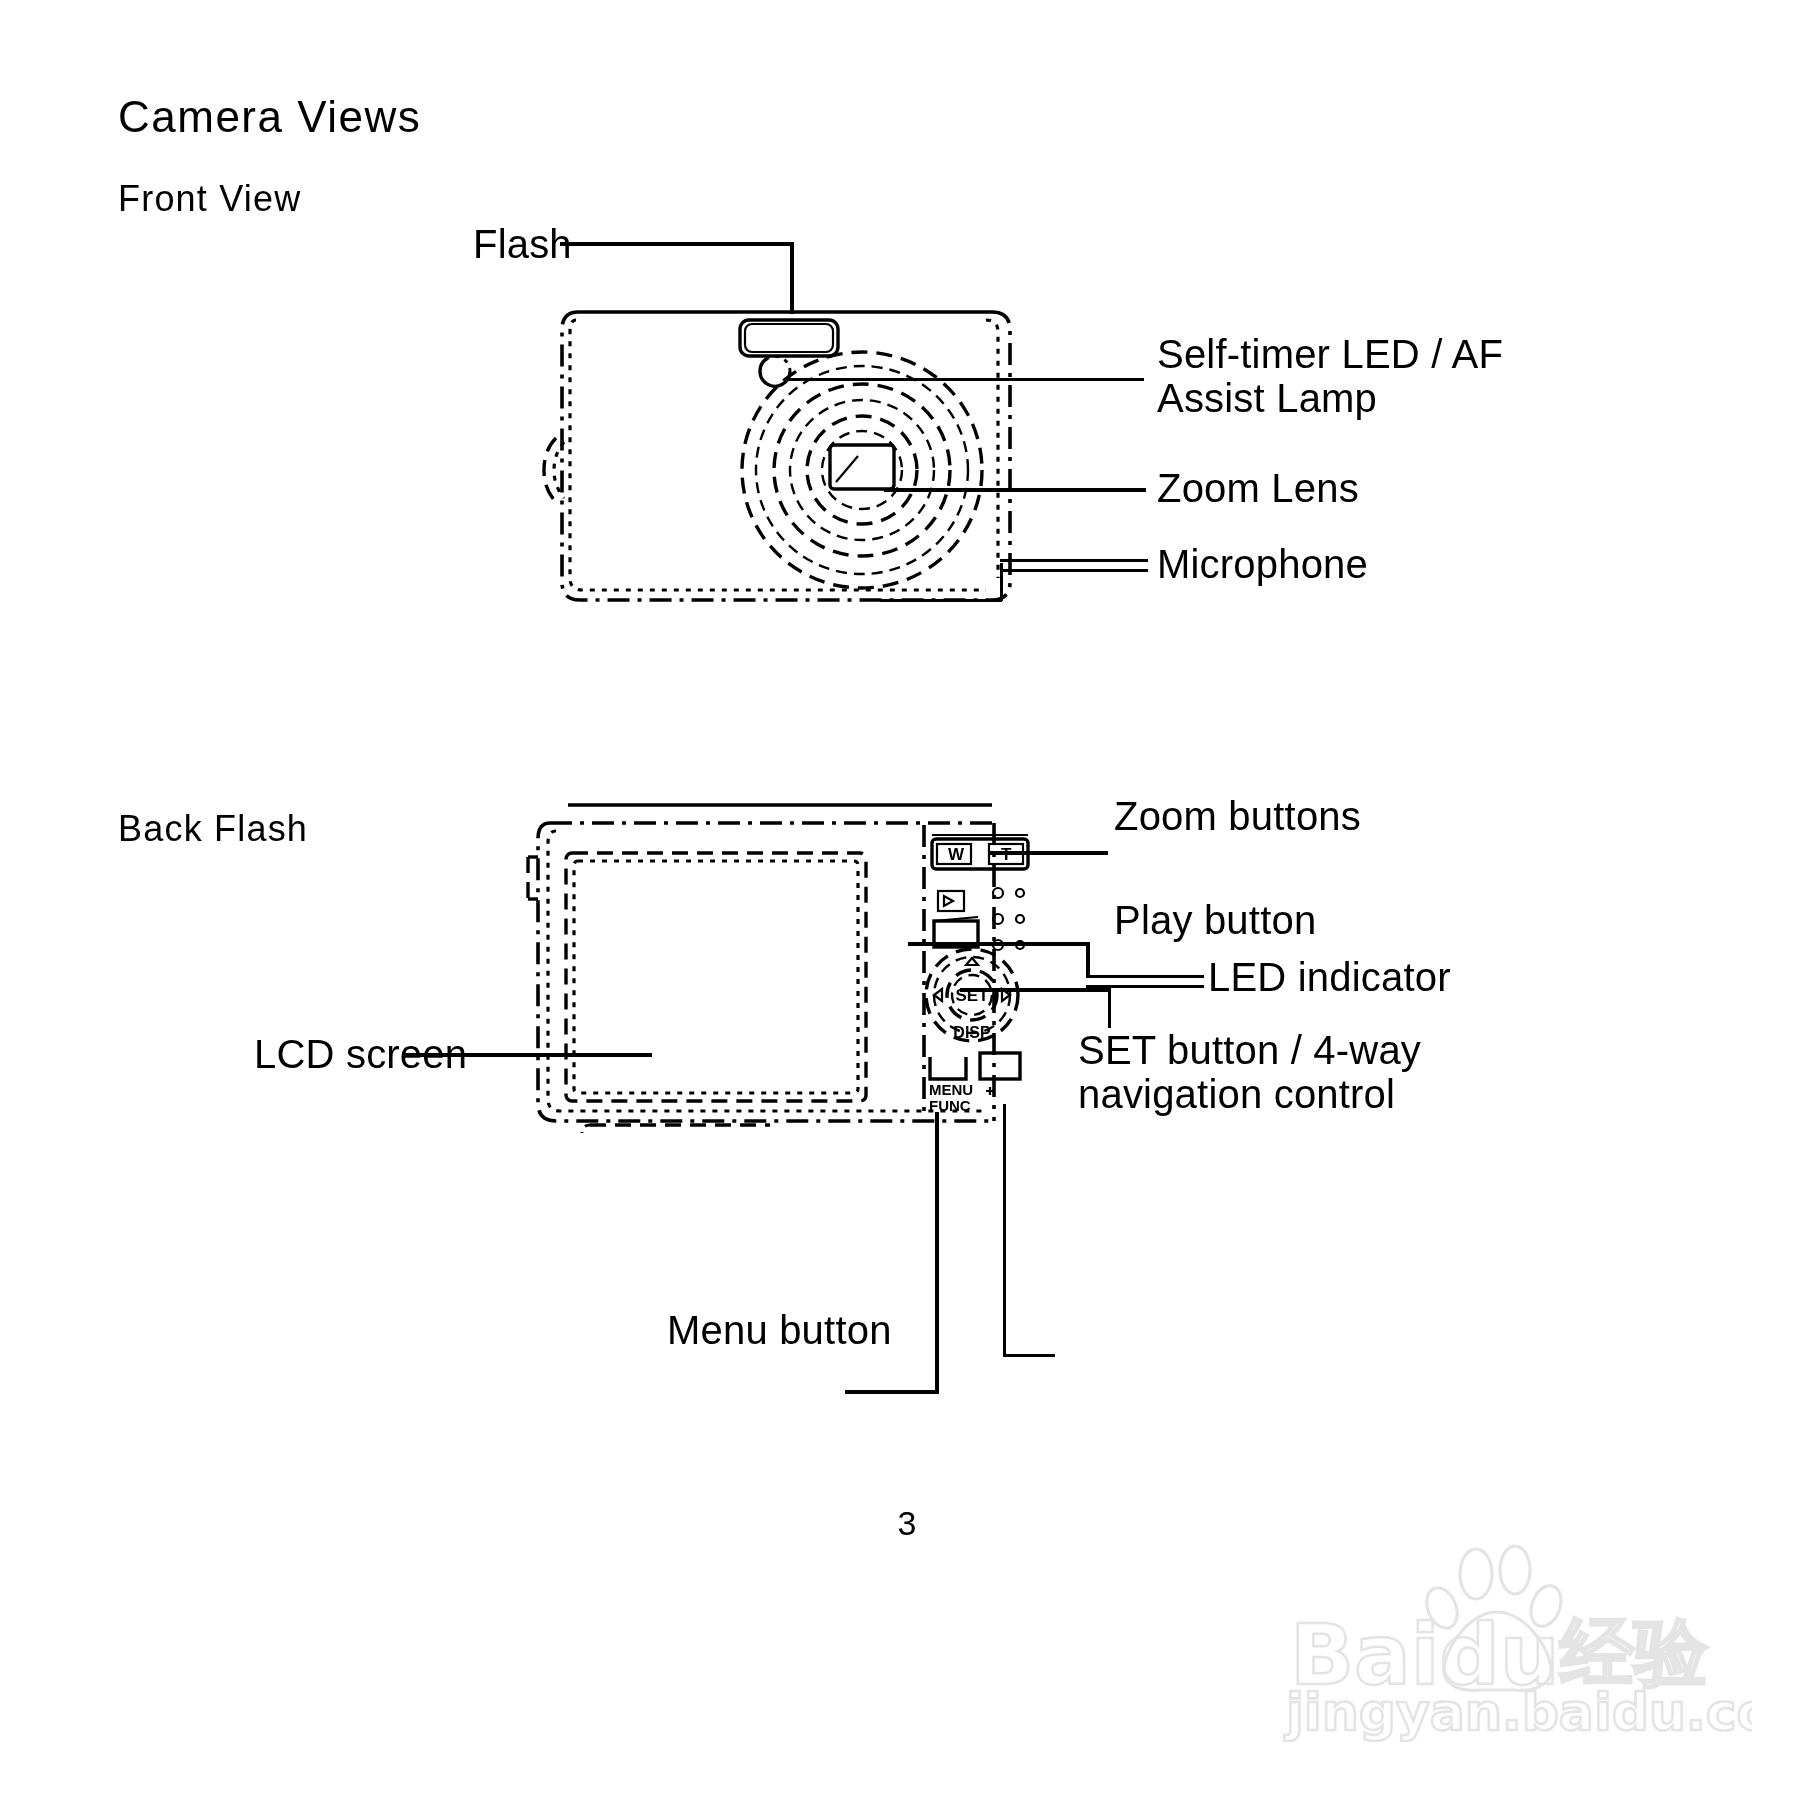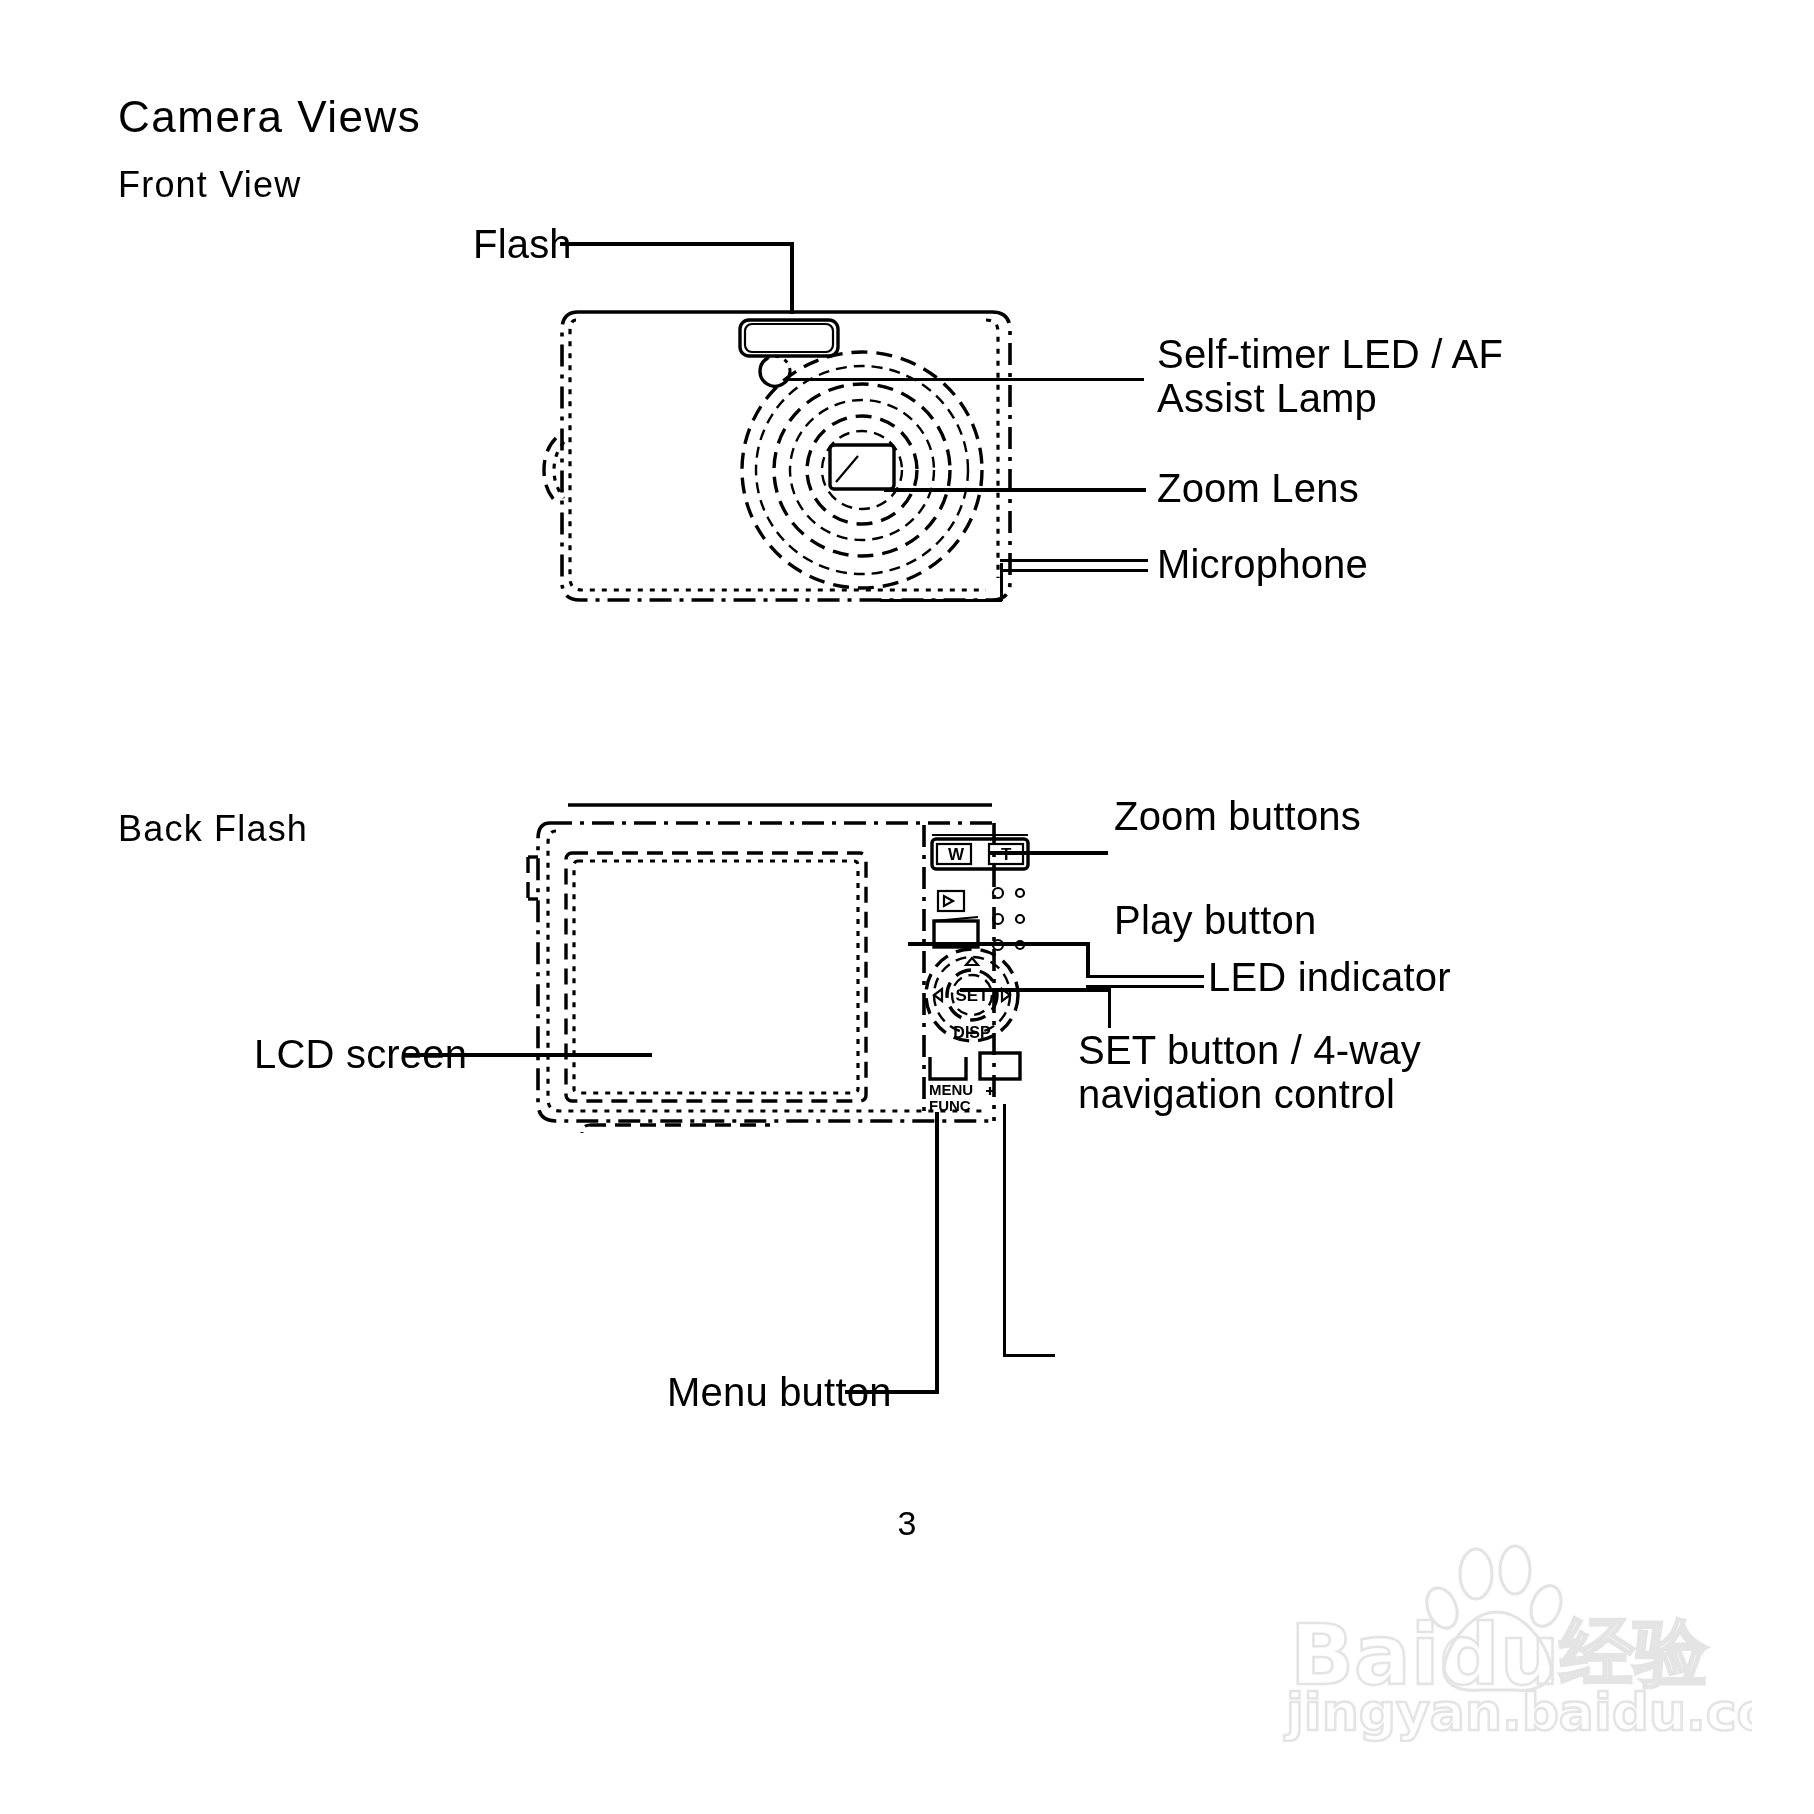--- a/index.html
+++ b/index.html
@@ -30,21 +30,21 @@
     letter-spacing: 1.5px;
     font-weight: 400;
     white-space: nowrap;
   }
   .section-heading {
     position: absolute;
     font-size: 36px;
     letter-spacing: 1.2px;
     white-space: nowrap;
   }
-  #front-view-heading { left: 118px; top: 164px; }
+  #front-view-heading { left: 118px; top: 178px; }
   #back-view-heading  { left: 118px; top: 808px; }
 
   
   .callout {
     position: absolute;
     font-size: 40px;
     line-height: 44px;
     white-space: pre;
     letter-spacing: 0.2px;
   }
@@ -267,21 +267,21 @@
 
   <div class="callout" style="left:1114px; top:794px;">Zoom buttons</div>
 
   <div class="callout" style="left:1114px; top:898px;">Play button</div>
 
   <div class="callout" style="left:1208px; top:955px;">LED indicator</div>
 
   <div class="callout" style="left:1078px; top:1028px;">SET button / 4-way
 navigation control</div>
 
-  <div class="callout" style="left:667px; top:1370px;">Menu button</div>
+  <div class="callout" style="left:667px; top:1308px;">Menu button</div>
 
 
   <div class="page-number">3</div>
 
   <div class="watermark">
     <svg width="470" height="230" viewBox="0 0 470 230">
 
       <g>
         <ellipse class="wm-stroke" cx="194" cy="62" rx="16" ry="25"></ellipse>
         <ellipse class="wm-stroke" cx="233" cy="58" rx="15" ry="24"></ellipse>

